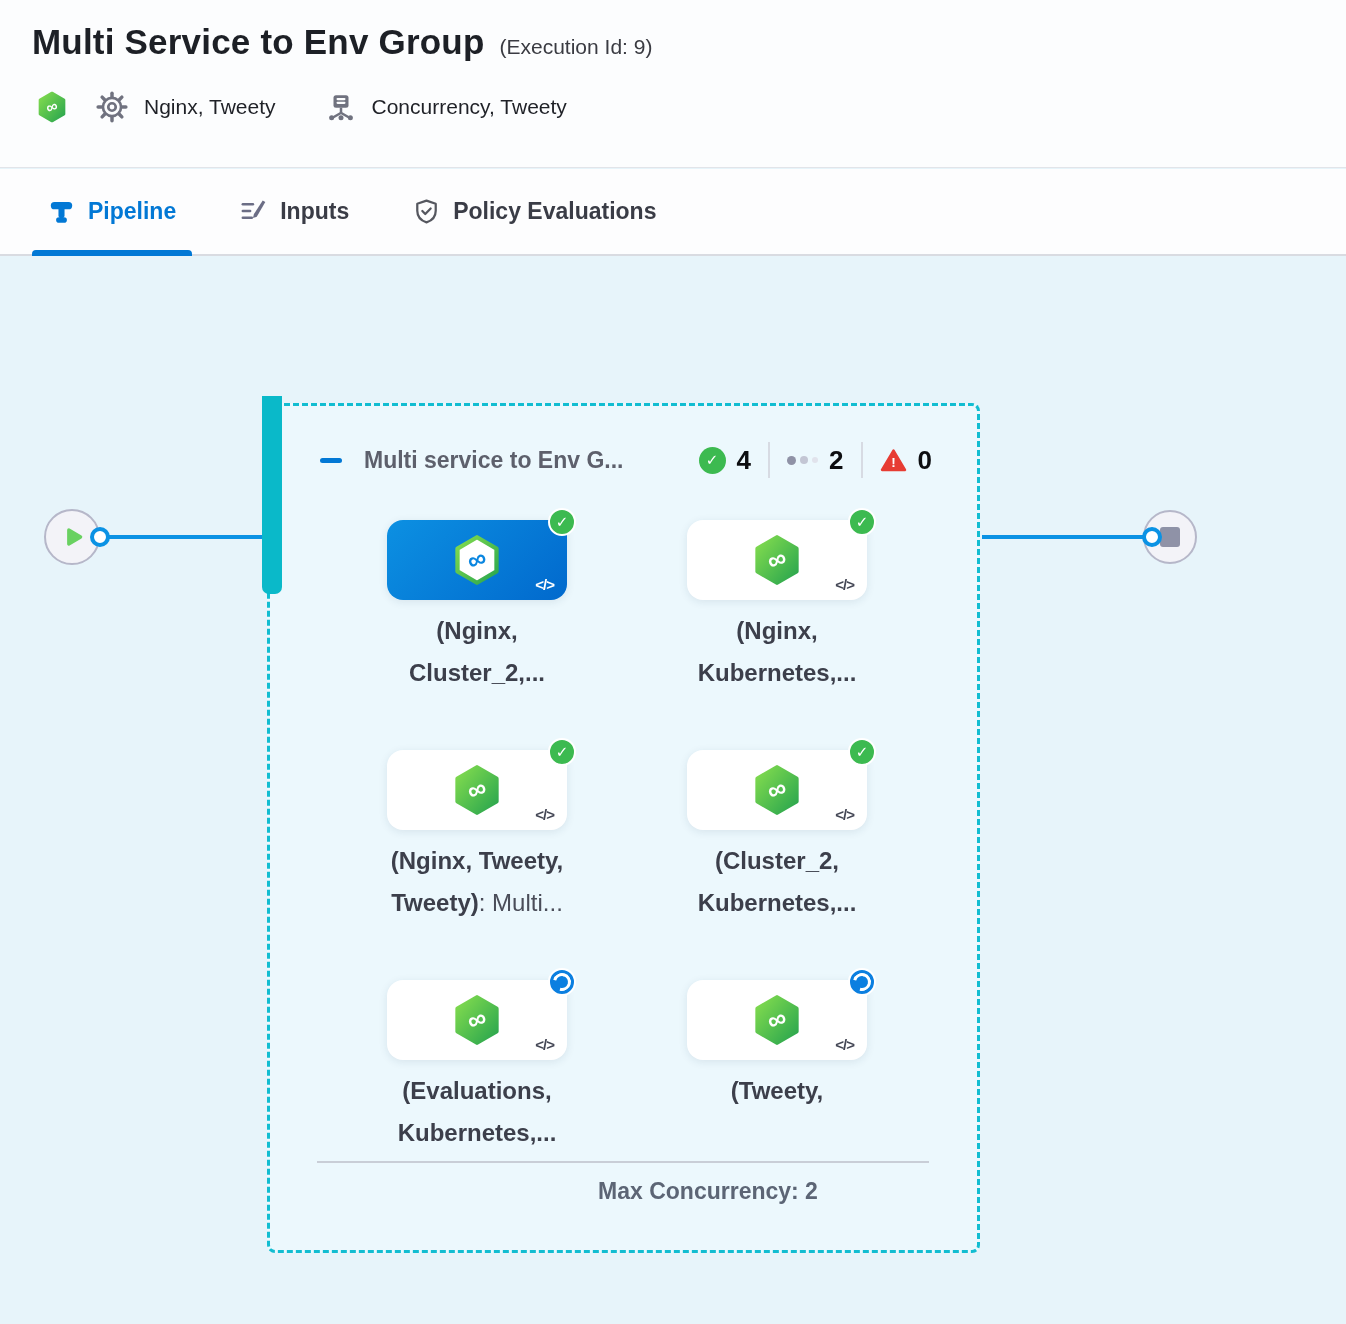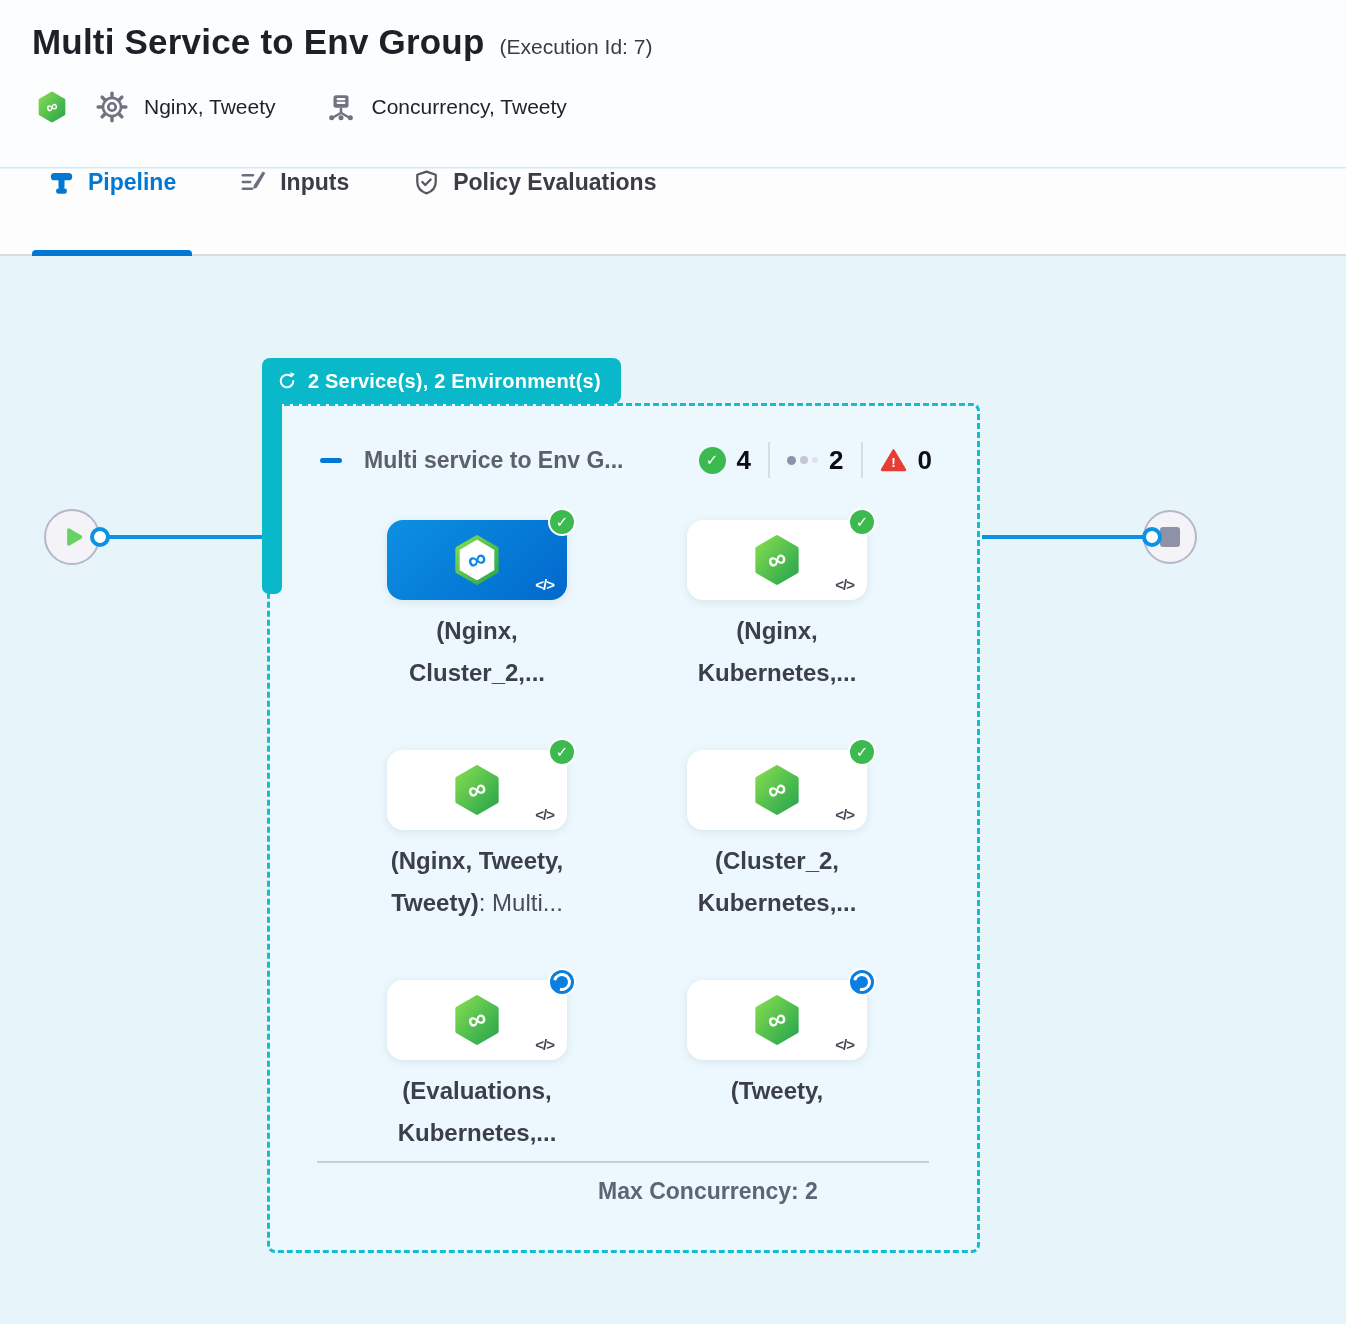--- a/index.html
+++ b/index.html
@@ -15,21 +15,21 @@
   .exec-id { font-size:21px; font-weight:400; color:#3a3b42; margin-left:15px; }
   .meta-row { position:absolute; left:36px; top:90px; display:flex; align-items:center; }
   .meta-row .hex-wrap { width:32px; height:34px; }
   .meta-row .gear { margin-left:28px; width:32px; height:32px; }
   .meta-txt { font-size:21px; color:#1f2127; margin-left:16px; }
   .env-ico { width:30px; height:32px; margin-left:50px; }
 
   
   .tabs { position:absolute; left:0; top:169px; width:100%; height:87px; background:#fdfdfe;
           border-bottom:2px solid #d9dbe1; display:flex; align-items:stretch; padding-left:48px; }
-  .tab { display:flex; align-items:flex-start; gap:13px; position:relative; margin-right:64px; cursor:pointer; }
+  .tab { display:flex; align-items:center; gap:13px; position:relative; margin-right:64px; cursor:pointer; }
   .tab-label { font-size:23px; font-weight:600; color:#3a3c46; }
   .tab.active .tab-label { color:#0278d5; font-weight:700; }
   .tab.active::after { content:""; position:absolute; left:-16px; right:-16px; bottom:-2px;
           height:6px; background:#0278d5; border-radius:4px 4px 0 0; }
   .tab svg { display:block; }
 
   
   .canvas { position:absolute; left:0; top:256px; width:1346px; height:1068px; background:#e7f4fa; }
 
   .node-circle { position:absolute; border-radius:50%; background:#f3f3f8; border:2px solid #b6b7c9;
@@ -118,21 +118,21 @@
         <stop offset="1" stop-color="#27a44e"></stop>
     </linearGradient>
   </defs>
 </svg>
 
 <div class="app">
 
   <div class="header">
     <div class="title-row">
       <span class="page-title">Multi Service to Env Group</span>
-      <span class="exec-id">(Execution Id: 7)</span>
+      <span class="exec-id">(Execution Id: 9)</span>
     </div>
     <div class="meta-row">
       <span class="hex-wrap">
         <svg viewBox="0 0 48 48" width="32" height="34">
             <path class="hex-body" d="M24 3 L42 13.5 V34.5 L24 45 L6 34.5 V13.5 Z" fill="url(#hexg)" stroke="url(#hexg)" stroke-width="4" stroke-linejoin="round"></path>
             <text class="hex-inf" x="24" y="31.5" text-anchor="middle" font-size="24" font-weight="bold" fill="#fff" transform="rotate(-20 24 24)">∞</text>
           </svg>
       </span>
       <span class="gear">
         <svg viewBox="0 0 24 24" width="32" height="32" fill="none" stroke="#70727f">
@@ -203,27 +203,20 @@
 
     <div class="node-circle start-node">
       <svg class="play-tri" viewBox="0 0 24 24" width="26" height="26">
         <path d="M9 5.5l11 6.5-11 6.5z" fill="#69d161" stroke="#69d161" stroke-width="3" stroke-linejoin="round"></path>
       </svg>
     </div>
     <div class="ring start-ring"></div>
 
     <div class="matrix-box"></div>
     <div class="matrix-strip"></div>
-    <div class="matrix-badge">
-      <svg viewBox="0 0 22 22" width="22" height="22">
-        <path d="M17.3 11a6.3 6.3 0 1 1-2.6-5.1" fill="none" stroke="#fff" stroke-width="2" stroke-linecap="round"></path>
-        <path d="M14.2 2.2l4.6 1.8-3.4 3.4z" fill="#fff"></path>
-      </svg>
-      <span class="matrix-badge-label">2 Service(s), 2 Environment(s)</span>
-    </div>
 
     <div class="stage-header">
       <span class="collapse-minus"></span>
       <span class="stage-title">Multi service to Env G...</span>
       <span class="counts">
         <span class="ico-success">✓</span>
         <span class="count-num">4</span>
         <span class="count-divider"></span>
         <span class="ico-dots">
             <span class="dot1"></span>

